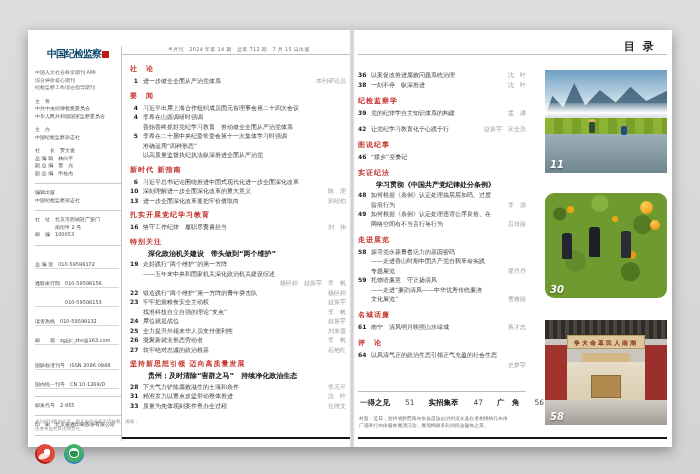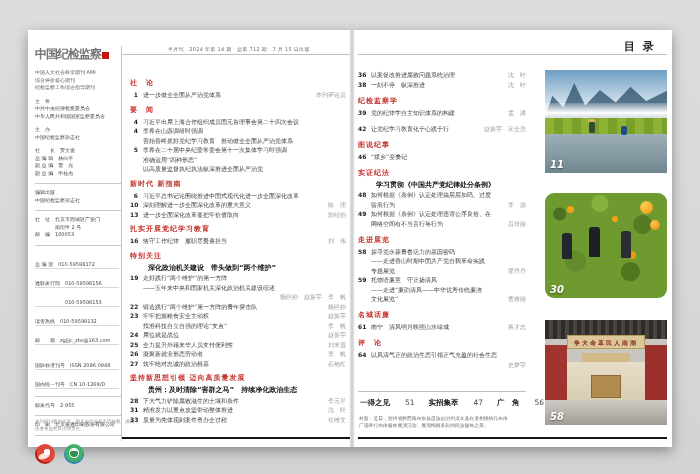--- a/index.html
+++ b/index.html
@@ -6,22 +6,22 @@
   html,body{width:700px;height:474px;overflow:hidden;}
   body{font-family:"DejaVu Sans",sans-serif;background:#d7d8d9;}
   .stage{position:relative;width:700px;height:474px;background:linear-gradient(180deg,#dcdddd,#d2d3d4);}
   .spread{position:absolute;left:28px;top:30px;width:644px;height:417px;background:#fff;
           box-shadow:0 4px 12px rgba(0,0,0,.35);}
   .gutter{position:absolute;left:321px;top:0;width:6px;height:100%;
           background:linear-gradient(90deg,rgba(0,0,0,0),rgba(0,0,0,.22) 50%,rgba(0,0,0,0));}
 
   
   .sidebar{position:absolute;left:7px;top:14px;width:86px;}
-  .brand{font-family:"DejaVu Serif",serif;font-weight:bold;color:#737373;font-size:12px;
-         letter-spacing:-1px;line-height:20px;white-space:nowrap;}
+  .brand{font-family:"DejaVu Serif",serif;font-weight:bold;color:#0c4a6e;font-size:10px;
+         letter-spacing:-1px;line-height:20px;white-space:nowrap;text-align:center;}
   .seal{display:inline-block;width:7px;height:7px;background:#c2170e;margin-left:1px;vertical-align:-1px;}
   .brand-sub{margin-top:5px;font-size:5px;color:#5a5a5a;line-height:7.5px;}
   .blocks{margin-top:6px;}
   .block{margin-bottom:6px;}
   .sline{font-size:5px;color:#474747;line-height:7.5px;white-space:nowrap;}
   .sline.u{border-bottom:1px solid #d8d8d8;display:inline-block;min-width:84px;}
   .srule{height:1px;background:#c9c9c9;margin:4px 0 5px 0;width:86px;}
   .certs{margin-top:8px;display:flex;gap:9px;align-items:center;}
   .cert{width:20px;height:20px;border-radius:50%;position:relative;overflow:hidden;}
   .cert.red{background:radial-gradient(circle at 60% 40%,#fff 0 18%,#e0483a 19% 60%,#b61c10 61% 100%);}
@@ -37,21 +37,21 @@
              font-weight:bold;color:#1f1f1f;letter-spacing:2px;}
   .hrule{position:absolute;top:24px;height:1px;background:#bfbfbf;}
   .hrule.l{left:94px;width:228px;}
   .hrule.r{left:330px;width:309px;}
   .brule{position:absolute;top:407px;height:2px;background:#151515;}
   .brule.l{left:94px;width:228px;}
   .brule.r{left:330px;width:309px;}
 
   
   .toc{position:absolute;}
-  .toc-left{left:102px;top:48px;width:216px;}
+  .toc-left{left:102px;top:34px;width:216px;}
   .toc-right{left:330px;top:40px;width:168px;}
   .sec{margin-bottom:5px;}
   .toc-right .sec{margin-bottom:6.5px;}
   .sec-h{color:#c5332d;font-weight:bold;font-size:7px;letter-spacing:1px;line-height:11px;margin-bottom:1px;white-space:nowrap;}
   .sec-sub{font-weight:bold;color:#141414;font-size:7px;line-height:10.5px;padding-left:18px;white-space:nowrap;}
   .row{display:flex;font-size:6px;line-height:9.5px;color:#3e3e3e;}
   .num{width:13px;flex:none;text-align:right;padding-right:5px;font-weight:bold;color:#1d1d1d;}
   .ttl{flex:1;white-space:nowrap;overflow:hidden;}
   .au{flex:none;padding-left:4px;color:#9a9a9a;white-space:nowrap;}
 

